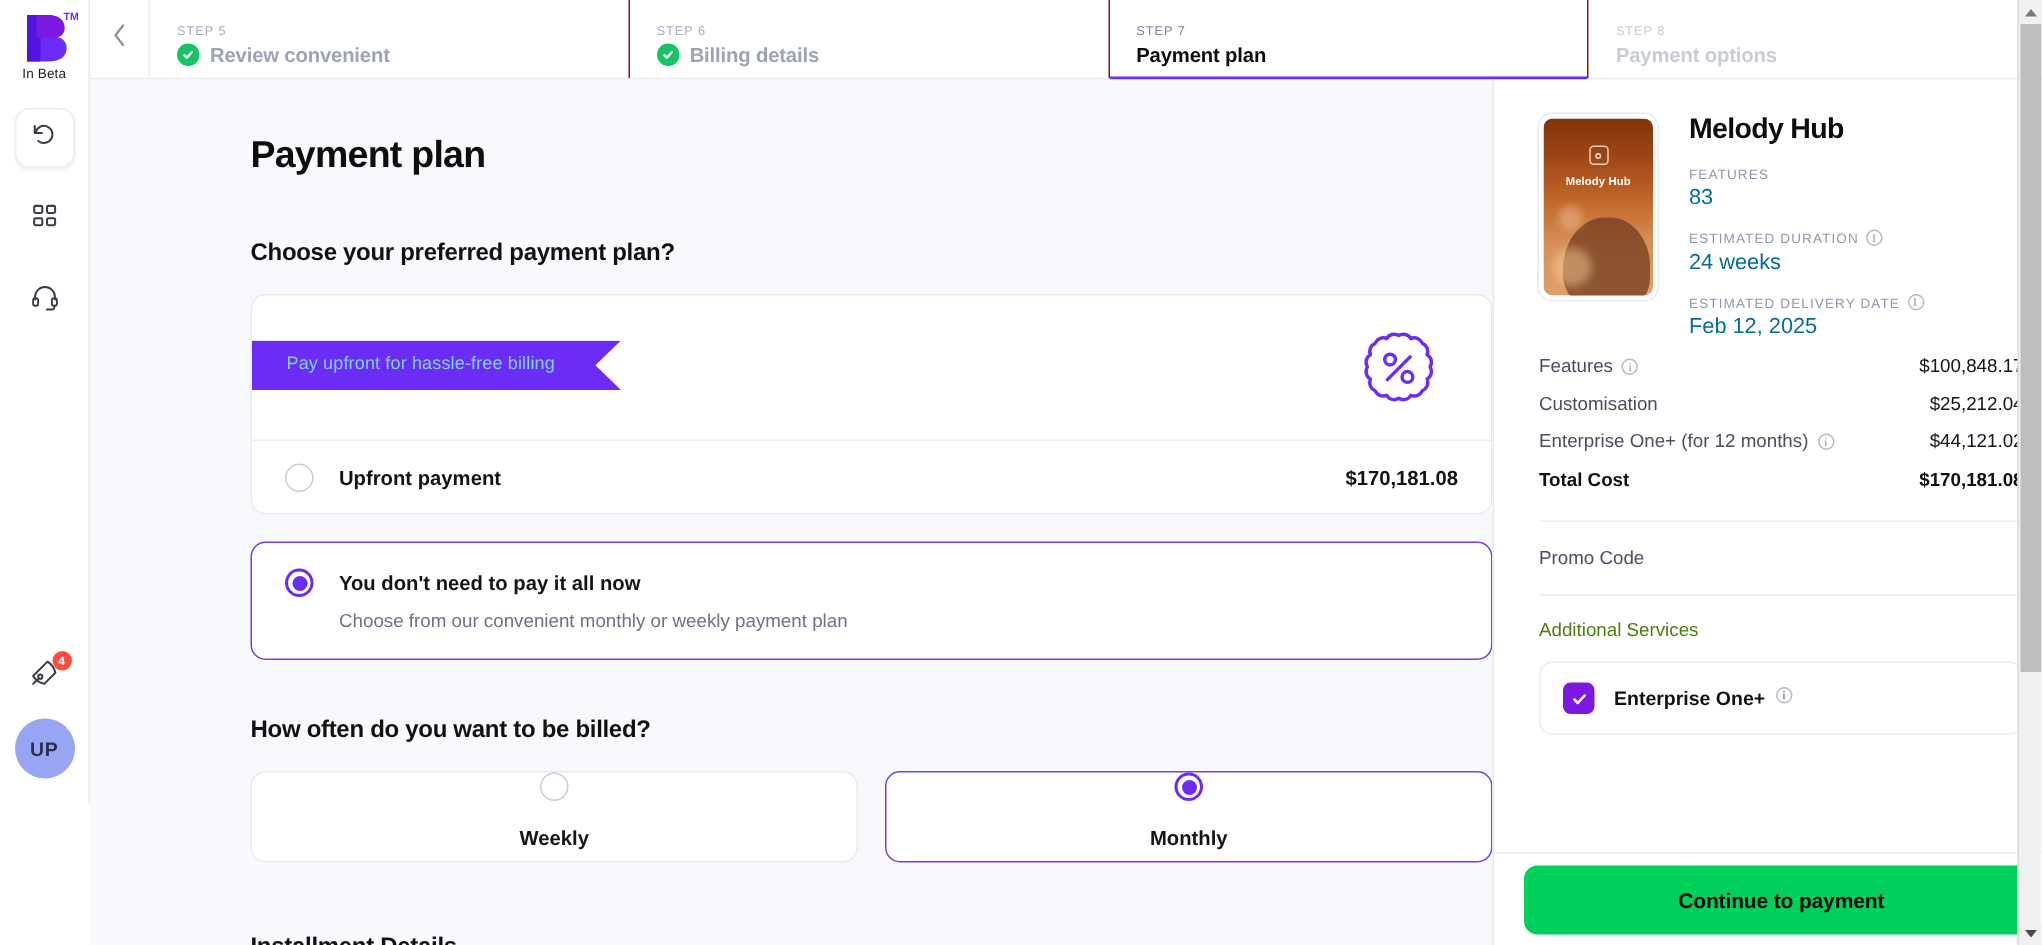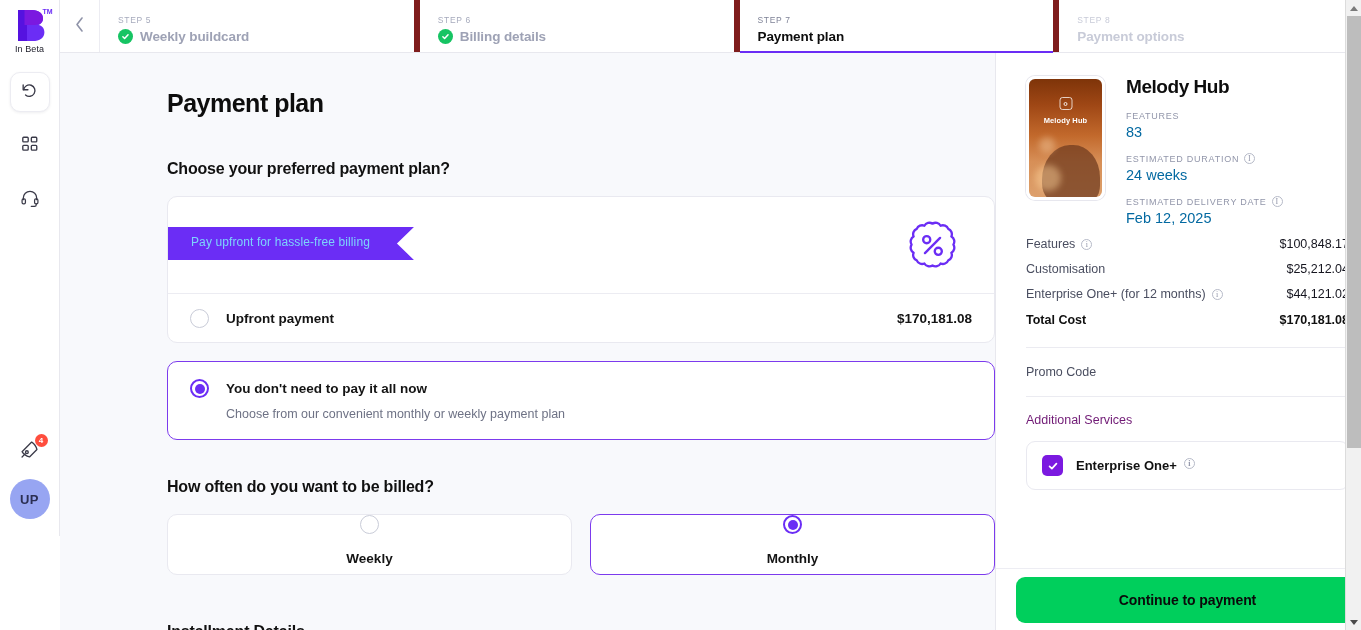--- a/index.html
+++ b/index.html
@@ -62,21 +62,21 @@
     height: 53px; display: flex; align-items: stretch;
     background: #fff; border-bottom: 1px solid #e8e8ee;
     position: relative;
   }
   .back-btn {
     width: 40px; display: flex; align-items: center; justify-content: center;
     border-right: 1px solid #ececf2; color: #8f93a8;
   }
   .step {
     flex: 1 1 0; padding: 7px 0 0 18px;
-    border-right: 6px solid #7f1d1d; position: relative;
+    border-right: 1px solid #7f1d1d; position: relative;
     display: flex; flex-direction: column; justify-content: center;
   }
   .step-k { font-size: 8.5px; letter-spacing: .65px; color: #a7abbd; font-weight: 500; text-transform: uppercase; }
   .step-row { display: flex; align-items: center; gap: 7px; margin-top: 4px; }
   .step-t { font-size: 13.5px; font-weight: 700; color: #a3a7b9; letter-spacing: -.1px; }
   .step.done .step-t { color: #9ea2b5; }
   .step.active { background: #fff; }
   .step.active .step-k { color: #7e8296; }
   .step.active .step-t { color: #0d0d0d; }
   .step.active::after {
@@ -212,21 +212,21 @@
   .sum-sep { height: 1px; background: #ebebf1; margin: 20px 0 0 0; }
   .promo-row {
     display: flex; align-items: center; justify-content: space-between;
     padding: 17px 0 17px 0;
   }
   .promo-label { font-size: 12.5px; color: #4a4e60; }
   .promo-btn {
     background: #f0e7ff; color: #3d1d8f; border: none; border-radius: 7px;
     font-size: 12.5px; font-weight: 700; padding: 9px 15px; font-family: inherit;
   }
-  .add-title { font-size: 12.5px; color: #701a75; padding-top: 16px; }
+  .add-title { font-size: 12.5px; color: #4d7c0f; padding-top: 16px; }
   .svc-card {
     margin-top: 14px; border: 1px solid #e9e9f0; border-radius: 9px;
     padding: 13px 15px; display: flex; align-items: center; gap: 13px;
     background:#fff;
   }
   .cbox {
     width: 21px; height: 21px; border-radius: 5px; background: #7b19e0; flex: 0 0 21px;
     display: flex; align-items: center; justify-content: center;
   }
   .svc-name { font-size: 13px; font-weight: 700; color: #111; display:flex; gap:7px;}
@@ -337,21 +337,21 @@
       </div>
 
       <div class="step done">
         <div class="step-k">STEP 5</div>
         <div class="step-row">
           <span class="check">
             <svg width="9" height="9" viewBox="0 0 12 12" fill="none" stroke="#fff" stroke-width="2" stroke-linecap="round" stroke-linejoin="round">
                 <path d="M2.5 6.3 L4.8 8.6 L9.4 3.6"></path>
               </svg>
           </span>
-          <span class="step-t">Weekly buildcard</span>
+          <span class="step-t">Review convenient</span>
         </div>
       </div>
 
       <div class="step done">
         <div class="step-k">STEP 6</div>
         <div class="step-row">
           <span class="check">
             <svg width="9" height="9" viewBox="0 0 12 12" fill="none" stroke="#fff" stroke-width="2" stroke-linecap="round" stroke-linejoin="round">
                 <path d="M2.5 6.3 L4.8 8.6 L9.4 3.6"></path>
               </svg>

